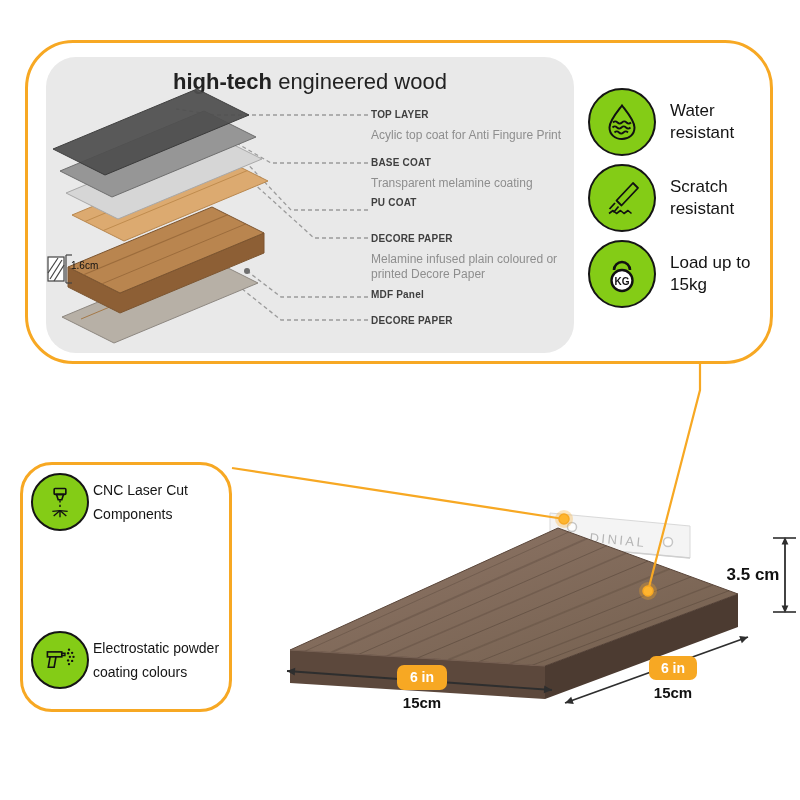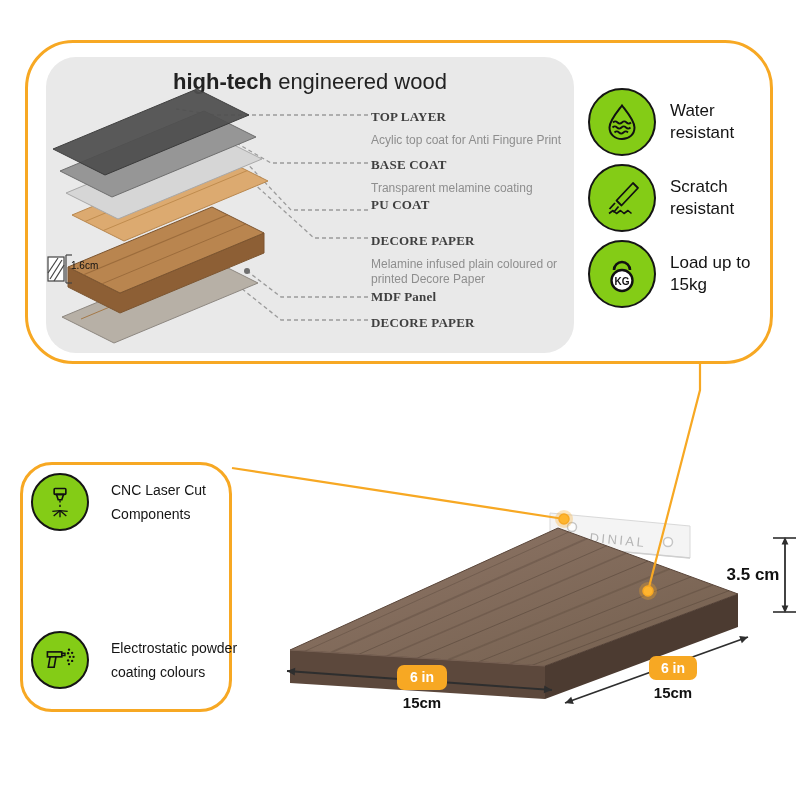--- a/index.html
+++ b/index.html
@@ -8,33 +8,33 @@
 
   
   .top-box{position:absolute;left:25px;top:40px;width:748px;height:324px;background:#fff;
            border:3px solid #F7A823;border-radius:48px;box-sizing:border-box;padding-left:32px;}
   .grey-panel{position:absolute;left:18px;top:14px;width:528px;height:296px;background:#e9e9e9;
               border-radius:30px;}
   .panel-title{position:absolute;top:12px;left:0;width:100%;text-align:center;font-size:22px;color:#222;}
   .panel-title .tb{font-weight:bold;}
   .layers-svg{position:absolute;left:0;top:0;width:528px;height:296px;}
   .layer-label{position:absolute;left:325px;width:200px;}
-  .layer-label .lname{font-size:13px;font-weight:bold;color:#3f3f3f;letter-spacing:.2px;font-family:Liberation Serif, serif;}
+  .layer-label .lname{font-size:10px;font-weight:bold;color:#3f3f3f;letter-spacing:.2px;}
   .layer-label .ldesc{font-size:12px;color:#8e8e8e;line-height:1.25;margin-top:8px;}
   .thickness{position:absolute;left:25px;top:203px;font-size:10px;font-weight:normal;color:#111;}
 
   .feature-row{position:absolute;left:560px;display:flex;align-items:center;gap:14px;}
   .icon-circle{width:64px;height:64px;border:2.6px solid #151515;border-radius:50%;flex:none;
                display:flex;align-items:center;justify-content:center;background:#84cc16;}
   .feature-label{font-size:17px;line-height:1.3;color:#141414;width:100px;}
 
   
   .metal-box{position:absolute;left:20px;top:462px;width:212px;height:250px;background:#fff;
              border:3px solid #F7A823;border-radius:32px;box-sizing:border-box;}
-  .metal-row{position:absolute;left:8px;display:flex;align-items:center;gap:22px;}
+  .metal-row{position:absolute;left:8px;display:flex;align-items:center;gap:4px;}
   .icon-circle.sm{width:54px;height:54px;border-width:2.2px;}
   .metal-label{font-size:14px;line-height:1.75;color:#141414;width:142px;}
 
   
   .shelf-svg{position:absolute;left:255px;top:495px;width:545px;height:235px;z-index:10;}
   .dim-label{position:absolute;z-index:20;font-weight:bold;color:#111;text-align:center;}
   .dim-height{left:722px;top:565px;width:62px;font-size:17px;}
   .badge{position:absolute;z-index:20;background:#F7A823;color:#fff;font-weight:bold;font-size:14px;
          text-align:center;border-radius:7px;}
   .badge-left{left:397px;top:665px;width:50px;height:25px;line-height:25px;}

